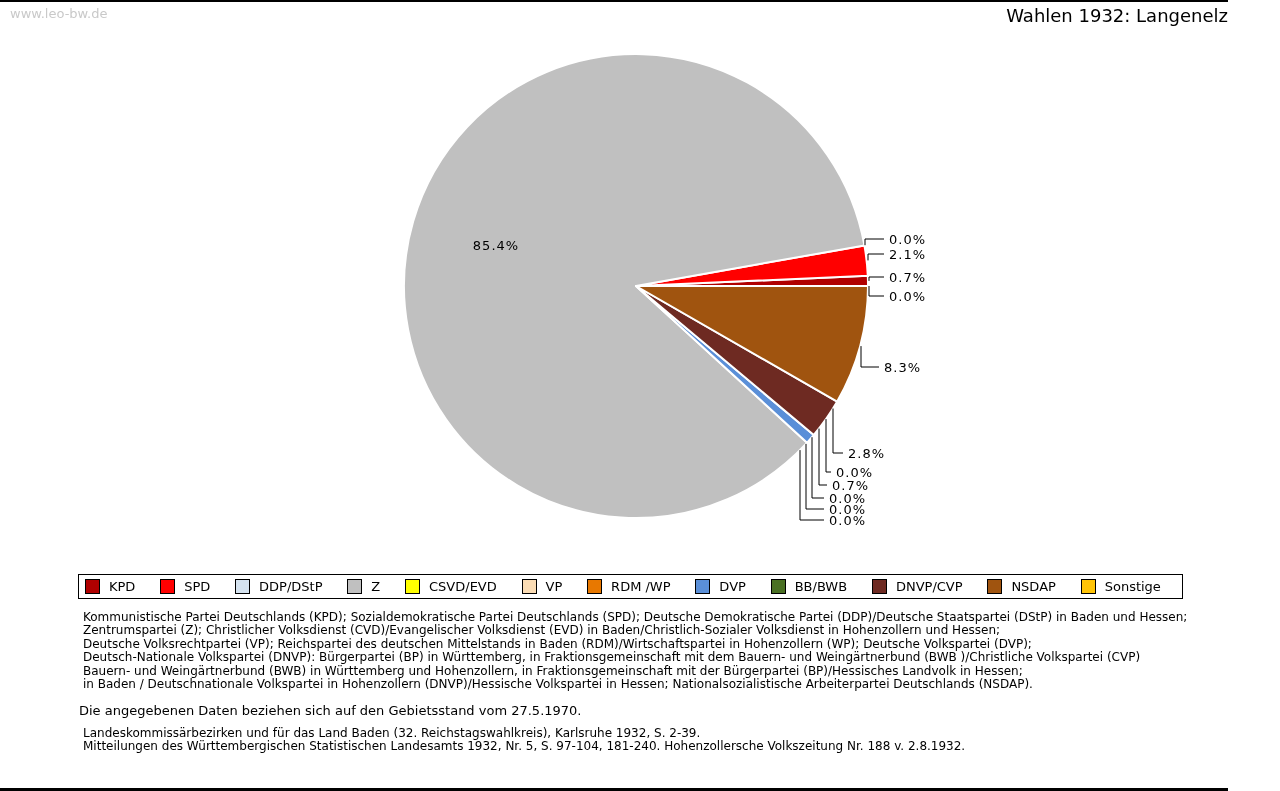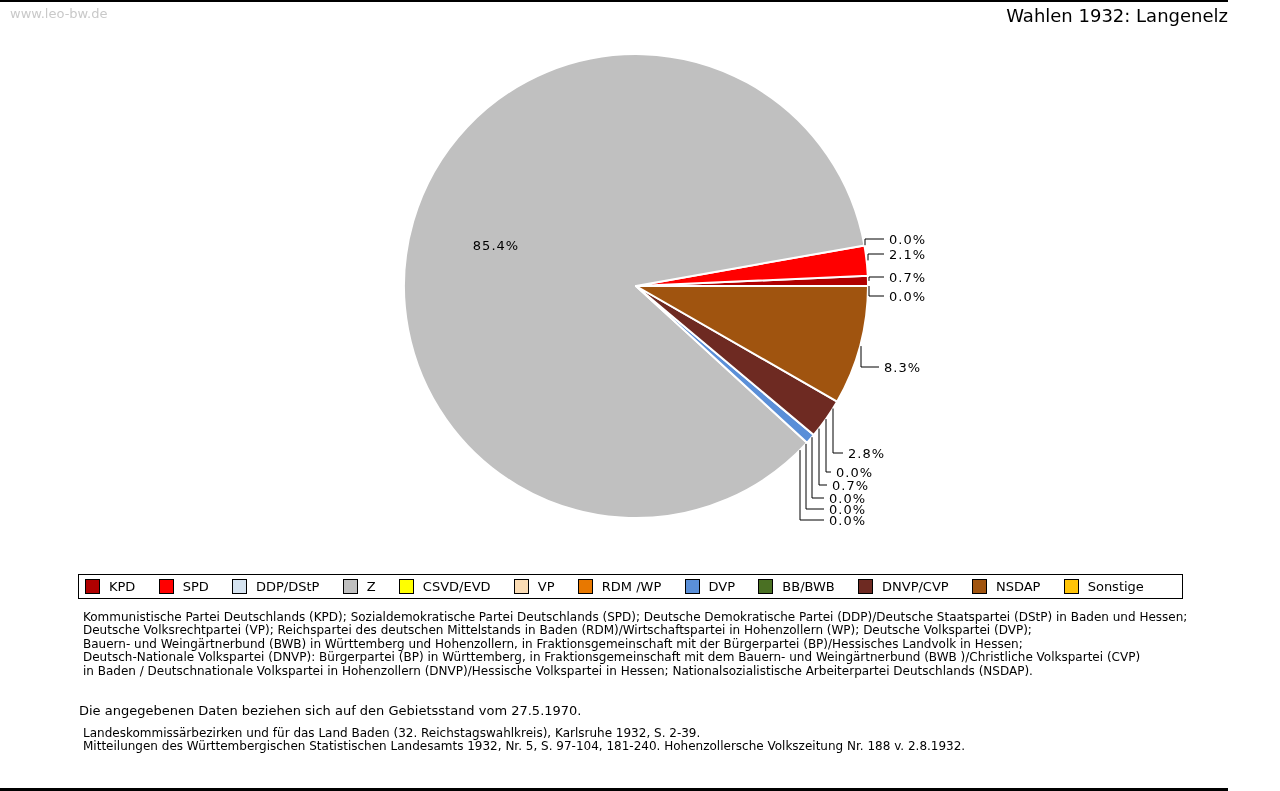--- a/index.html
+++ b/index.html
@@ -41,21 +41,21 @@
     left: 78px;
     top: 572px;
     width: 1105px;
     height: 25px;
     box-sizing: border-box;
     border: 1px solid #000;
     background: #fff;
     display: flex;
     align-items: center;
     justify-content: space-between;
-    padding: 0 38px 0 6px;
+    padding: 0 21px 0 6px;
   }
   .legend-item { display: flex; align-items: center; }
   .legend-swatch {
     width: 13px;
     height: 13px;
     border: 1px solid #000;
     margin-right: 9px;
     flex: none;
   }
   .legend-label { font-size: 13px; white-space: nowrap; }
@@ -169,23 +169,24 @@
         <span class="legend-label">NSDAP</span>
       </div>
       <div class="legend-item">
         <span class="legend-swatch" style="background: rgb(255, 196, 7);"></span>
         <span class="legend-label">Sonstige</span>
       </div>
     </div>
 
   <div class="notes">
     <div>Kommunistische Partei Deutschlands (KPD); Sozialdemokratische Partei Deutschlands (SPD); Deutsche Demokratische Partei (DDP)/Deutsche Staatspartei (DStP) in Baden und Hessen;</div>
+    <div>Zentrumspartei (Z); Christlicher Volksdienst (CVD)/Evangelischer Volksdienst (EVD) in Baden/Christlich-Sozialer Volksdienst in Hohenzollern und Hessen;</div>
     <div>Deutsche Volksrechtpartei (VP); Reichspartei des deutschen Mittelstands in Baden (RDM)/Wirtschaftspartei in Hohenzollern (WP); Deutsche Volkspartei (DVP);</div>
+    <div>Deutsch-Nationale Volkspartei (DNVP): Bürgerpartei (BP) in Württemberg, in Fraktionsgemeinschaft mit dem Bauern- und Weingärtnerbund (BWB )/Christliche Volkspartei (CVP)</div>
     <div>Bauern- und Weingärtnerbund (BWB) in Württemberg und Hohenzollern, in Fraktionsgemeinschaft mit der Bürgerpartei (BP)/Hessisches Landvolk in Hessen;</div>
-    <div>Deutsch-Nationale Volkspartei (DNVP): Bürgerpartei (BP) in Württemberg, in Fraktionsgemeinschaft mit dem Bauern- und Weingärtnerbund (BWB )/Christliche Volkspartei (CVP)</div>
     <div>in Baden / Deutschnationale Volkspartei in Hohenzollern (DNVP)/Hessische Volkspartei in Hessen; Nationalsozialistische Arbeiterpartei Deutschlands (NSDAP).</div>
   </div>
 
   <div class="note2">Die angegebenen Daten beziehen sich auf den Gebietsstand vom 27.5.1970.</div>
 
   <div class="source">
     <div>Landeskommissärbezirken und für das Land Baden (32. Reichstagswahlkreis), Karlsruhe 1932, S. 2-39.</div>
     <div>Mitteilungen des Württembergischen Statistischen Landesamts 1932, Nr. 5, S. 97-104, 181-240. Hohenzollersche Volkszeitung Nr. 188 v. 2.8.1932.</div>
   </div>
 </div>

